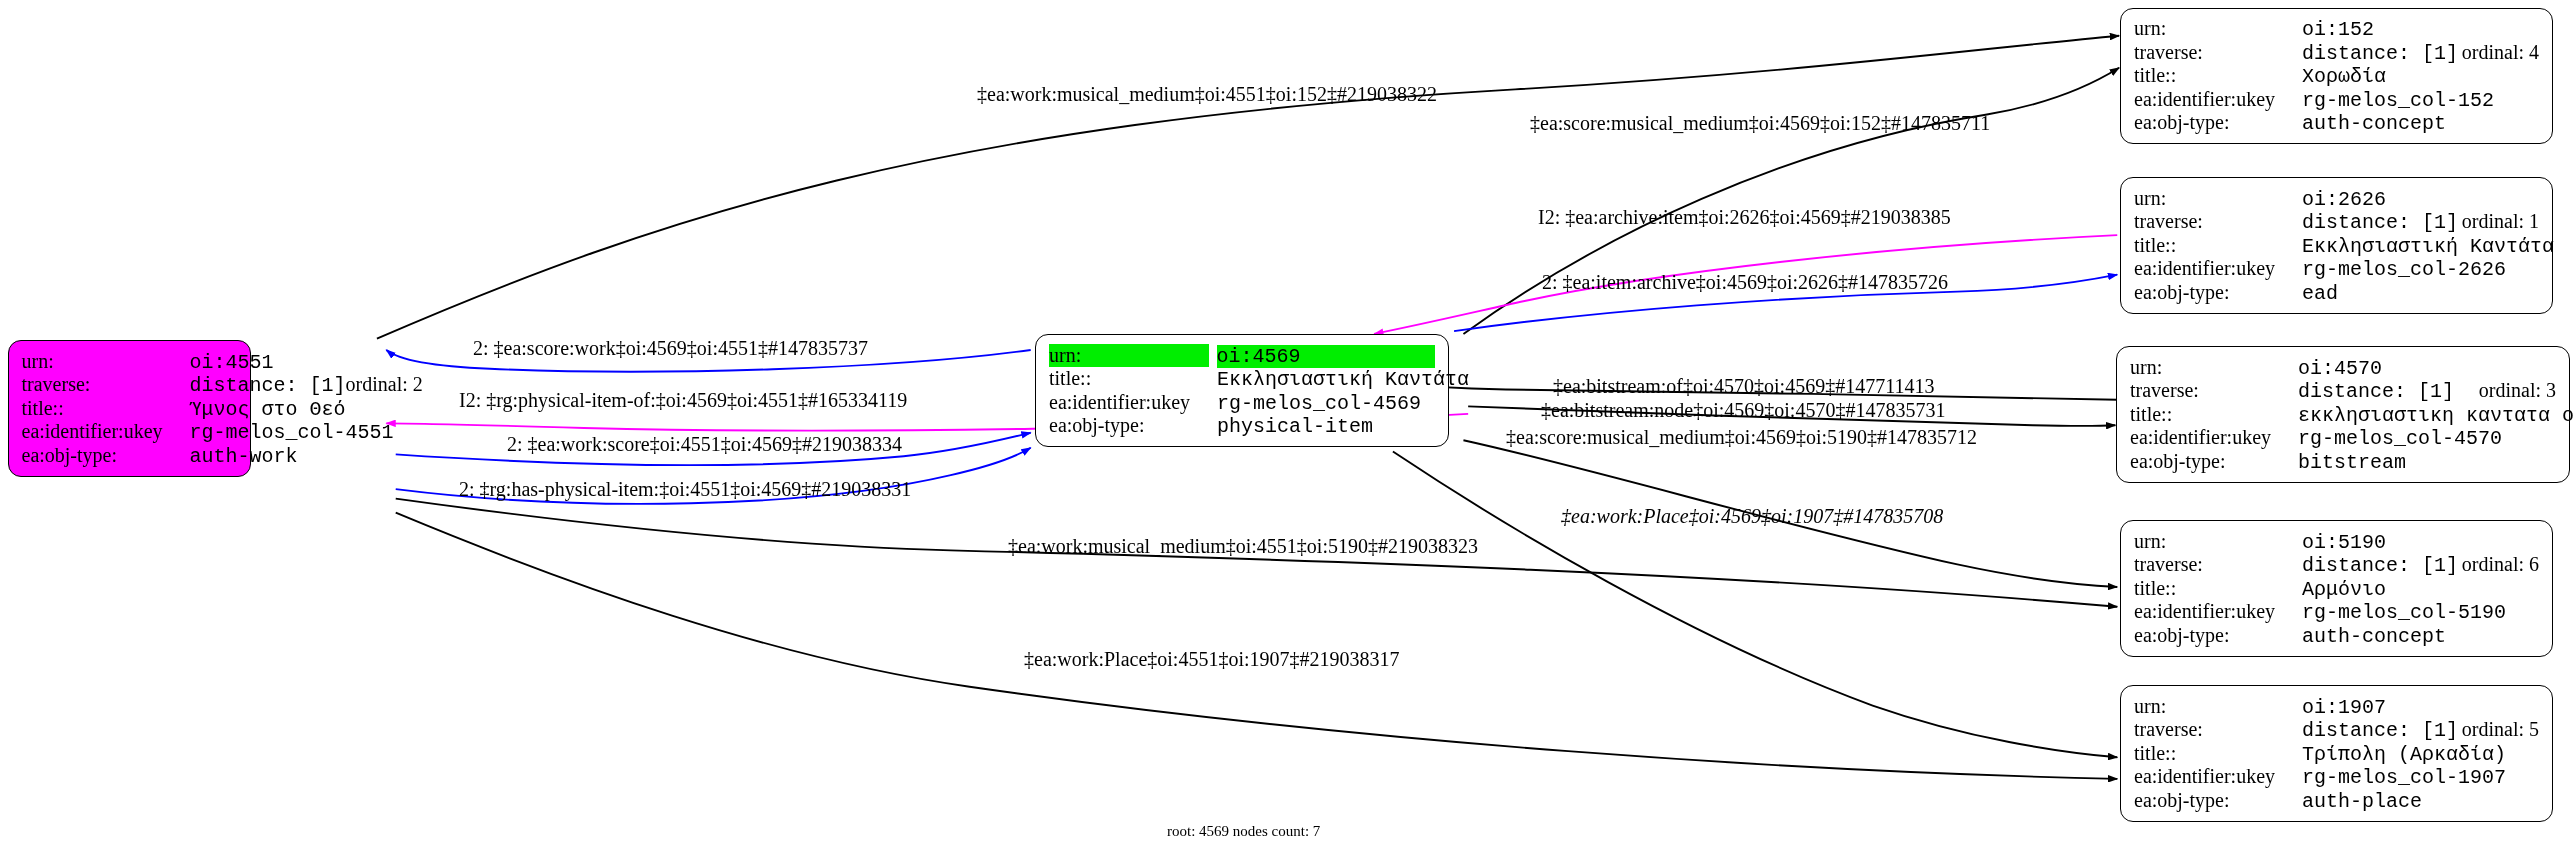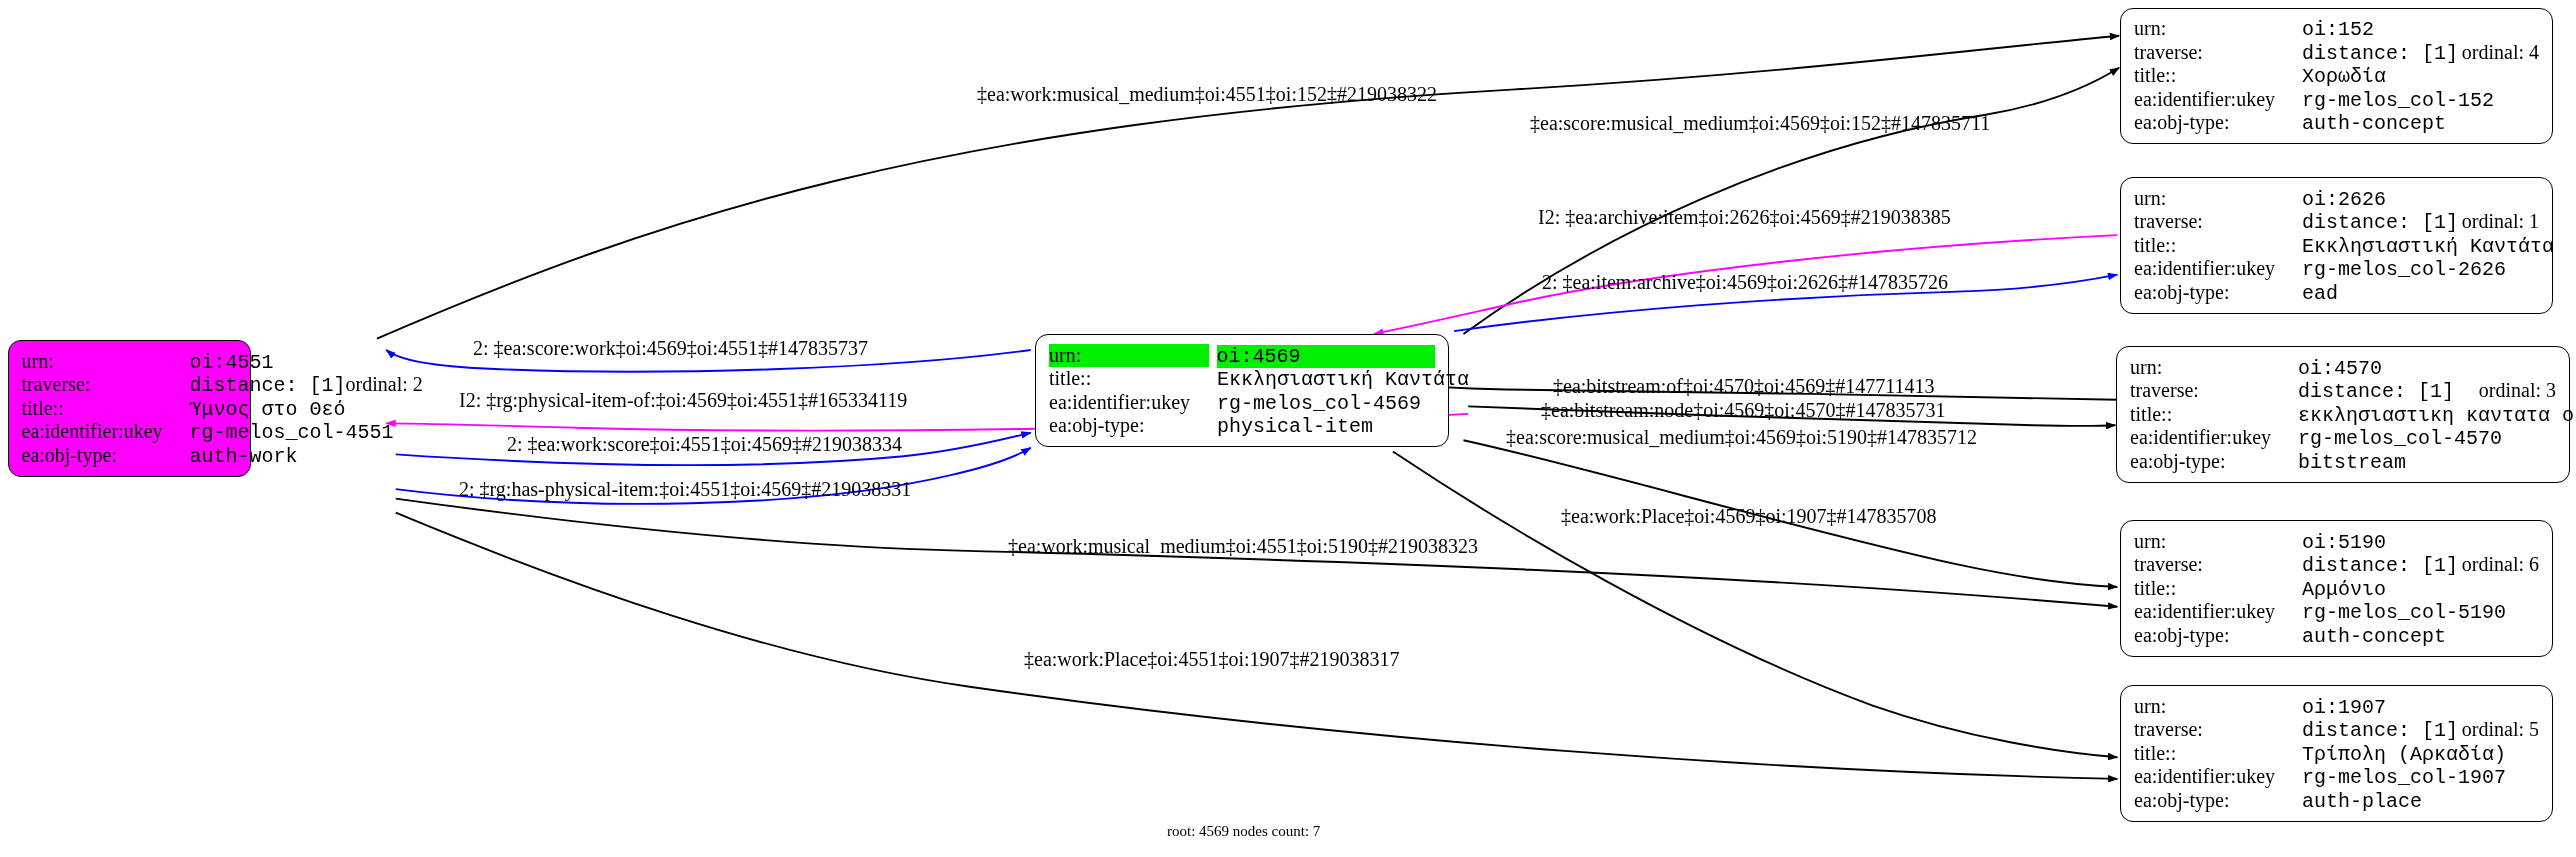--- a/index.html
+++ b/index.html
@@ -284,18 +284,18 @@
 <div class="edge-label" style="left:1530px; top:112px;">‡ea:score:musical_medium‡oi:4569‡oi:152‡#147835711</div>
 <div class="edge-label" style="left:1538px; top:206px;">I2: ‡ea:archive:item‡oi:2626‡oi:4569‡#219038385</div>
 <div class="edge-label" style="left:1542px; top:271px;">2: ‡ea:item:archive‡oi:4569‡oi:2626‡#147835726</div>
 <div class="edge-label" style="left:473px;  top:337px;">2: ‡ea:score:work‡oi:4569‡oi:4551‡#147835737</div>
 <div class="edge-label" style="left:459px;  top:389px;">I2: ‡rg:physical-item-of:‡oi:4569‡oi:4551‡#165334119</div>
 <div class="edge-label" style="left:491px;  top:433px;margin-left:16px;">2: ‡ea:work:score‡oi:4551‡oi:4569‡#219038334</div>
 <div class="edge-label" style="left:459px;  top:478px;">2: ‡rg:has-physical-item:‡oi:4551‡oi:4569‡#219038331</div>
 <div class="edge-label" style="left:1553px; top:375px;">‡ea:bitstream:of‡oi:4570‡oi:4569‡#147711413</div>
 <div class="edge-label" style="left:1541px; top:399px;">‡ea:bitstream:node‡oi:4569‡oi:4570‡#147835731</div>
 <div class="edge-label" style="left:1506px; top:426px;">‡ea:score:musical_medium‡oi:4569‡oi:5190‡#147835712</div>
-<div class="edge-label" style="left:1561px; top:505px;">‡ea:work:Place‡oi:4569‡oi:1907‡#147835708</div>
+<div class="edge-label" style="left:1561px; top:505px;font-style:italic;">‡ea:work:Place‡oi:4569‡oi:1907‡#147835708</div>
 <div class="edge-label" style="left:1008px; top:535px;">‡ea:work:musical_medium‡oi:4551‡oi:5190‡#219038323</div>
 <div class="edge-label" style="left:1024px; top:648px;">‡ea:work:Place‡oi:4551‡oi:1907‡#219038317</div>
 
 <div class="footer-caption" style="left:1167px; top:823px;">root: 4569 nodes count: 7</div>
 
 
 </body></html>

